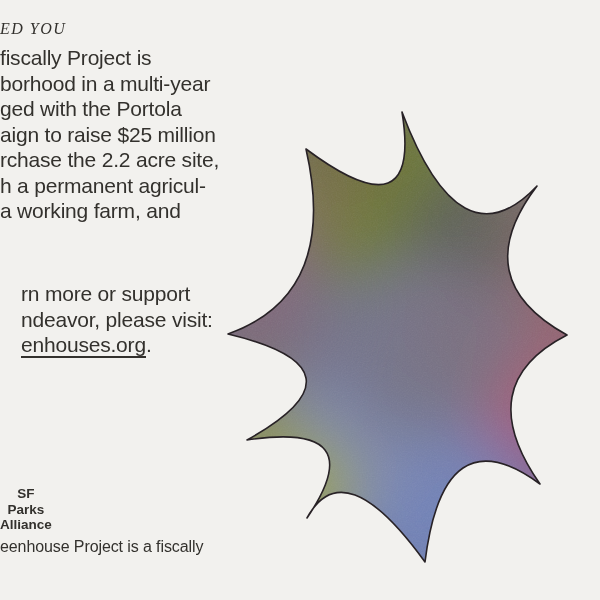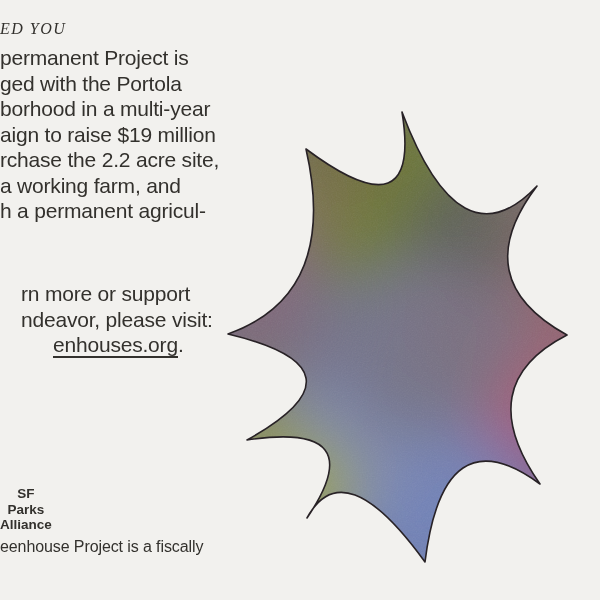--- a/index.html
+++ b/index.html
@@ -12,47 +12,47 @@
     font-size:16px;letter-spacing:1.5px;white-space:nowrap;
   }
   .intro{
     position:absolute;left:0;top:45px;
     font-size:21px;line-height:25.5px;letter-spacing:-0.2px;white-space:nowrap;
   }
   .cta{
     position:absolute;left:0;top:281px;
     font-size:21px;line-height:25.5px;letter-spacing:-0.2px;white-space:nowrap;padding-left:21px;
   }
-  .cta .linkline{display:block;margin-left:32px;}
+  .cta .linkline{display:block;}
   .cta .url{border-bottom:2px solid currentColor;padding-bottom:0px;}
   .logoblock{
     position:absolute;left:0;top:486px;
     font-size:13.5px;font-weight:bold;line-height:15.5px;letter-spacing:0px;white-space:nowrap;text-align:center;
   }
   .caption{
     position:absolute;left:0;top:538px;
     font-size:16px;line-height:18.5px;letter-spacing:-0.1px;white-space:nowrap;
   }
   .starwrap{position:absolute;left:0;top:0;width:600px;height:600px;pointer-events:none;}
 </style>
 </head>
 <body style="background: rgb(242, 241, 238);">
 
 <div id="page" style="color: rgb(51, 49, 45);">
 
   <div class="eyebrow">ED YOU</div>
 
   <div class="intro">
-      <div class="line">permanent Project is</div>
+      <div class="line">fiscally Project is</div>
+      <div class="line">borhood in a multi-year</div>
       <div class="line">ged with the Portola</div>
-      <div class="line">borhood in a multi-year</div>
-      <div class="line">aign to raise $19 million</div>
+      <div class="line">aign to raise $25 million</div>
       <div class="line">rchase the 2.2 acre site,</div>
+      <div class="line">h a permanent agricul-</div>
       <div class="line">a working farm, and</div>
-      <div class="line">h a permanent agricul-</div>
     </div>
 
   <div class="cta">
     <span><div class="line">rn more or support</div><div class="line">ndeavor, please visit:</div></span>
     <span class="linkline"><span class="url">enhouses.org</span><span>.</span></span>
   </div>
 
   <div class="logoblock">
       <div class="line">SF</div>
       <div class="line">Parks</div>

